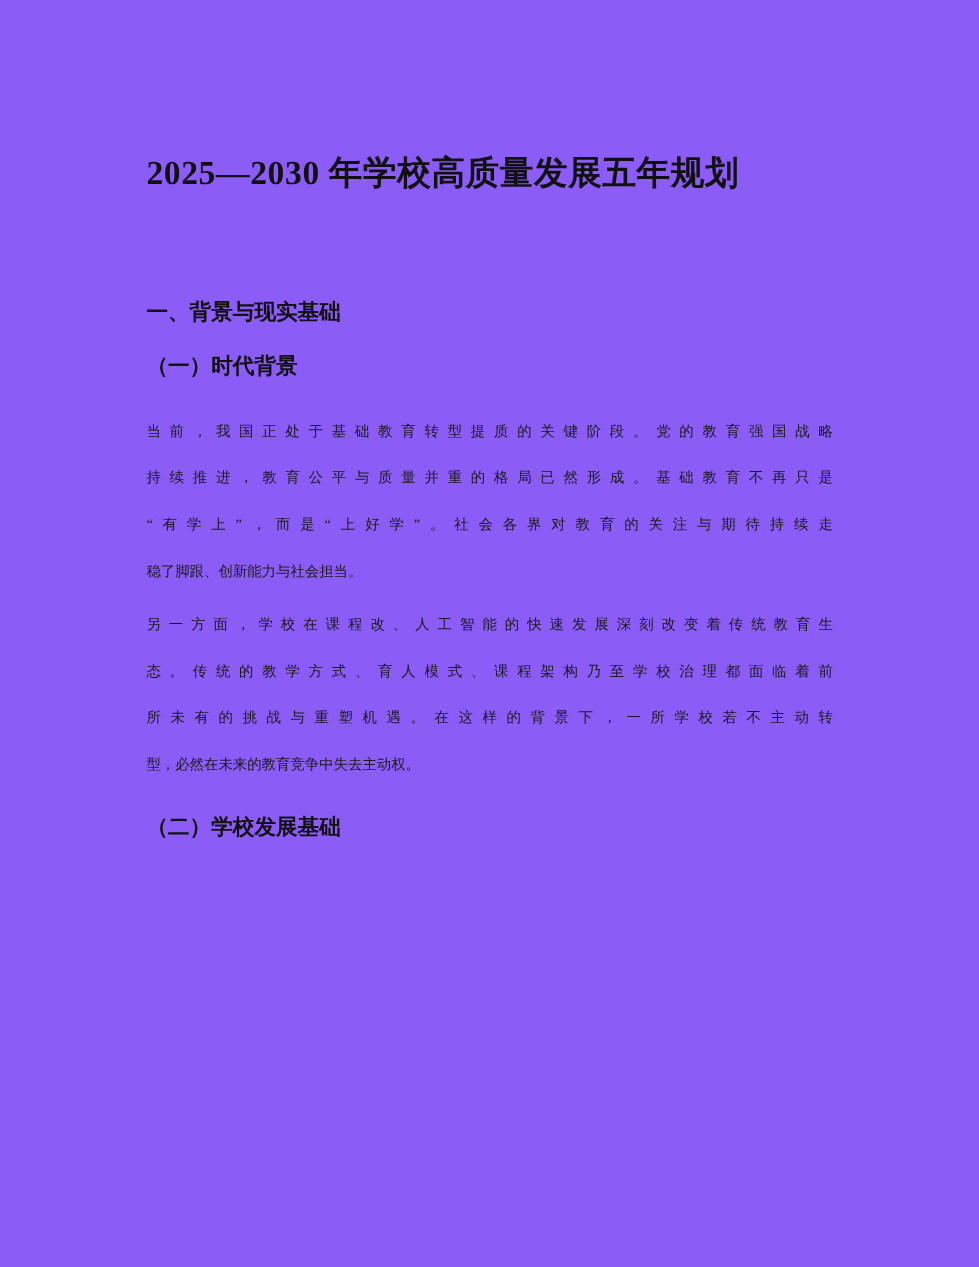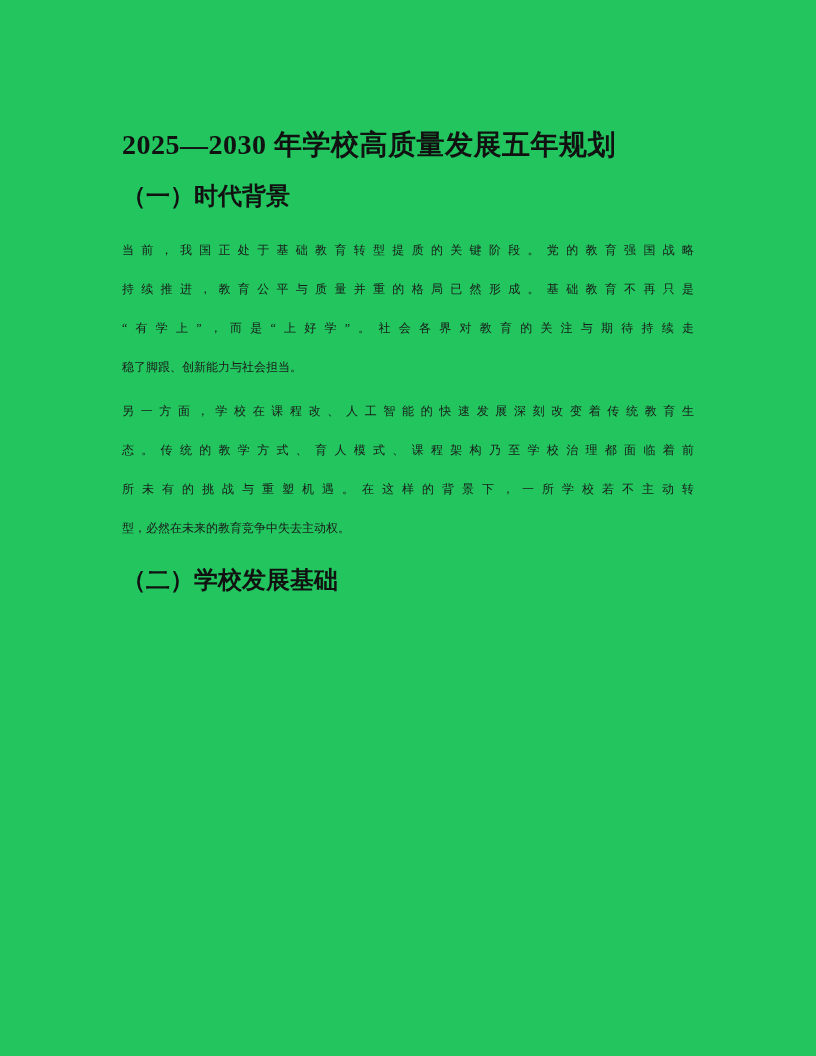--- a/index.html
+++ b/index.html
@@ -5,21 +5,21 @@
   html, body {
     margin: 0;
     padding: 0;
     background: #ffffff;
   }
   .page {
     position: relative;
     width: 816px;
     height: 1056px;
     box-sizing: border-box;
-    background: #22c55e;
+    background: #8b5cf6;
     padding: 126px 122px 0 122px;
     overflow: hidden;
     font-family: "Liberation Serif", "DejaVu Serif", serif;
     color: #1a1a1a;
   }
   .title {
     margin: 0;
     font-size: 28px;
     line-height: 38px;
     font-weight: bold;
@@ -28,21 +28,21 @@
   }
   .h-section {
     margin: 84px 0 0 0;
     font-size: 18px;
     line-height: 25px;
     font-weight: bold;
     color: #111111;
   }
   .h-sub {
     margin: 20px 0 0 0;
-    font-size: 24px;
+    font-size: 18px;
     line-height: 25px;
     font-weight: bold;
     color: #111111;
   }
   .h-sub.tight {
     margin-top: 20px;
   }
   .para {
     margin: 22px 0 0 0;
     font-size: 12px;
@@ -60,20 +60,21 @@
     text-align-last: left;
   }
 </style>
 </head>
 <body>
 
 <div class="page">
 
   <h1 class="title">2025—2030 年学校高质量发展五年规划</h1>
 
+  <h2 class="h-section">一、背景与现实基础</h2>
 
   <h3 class="h-sub">（一）时代背景</h3>
 
   <div class="para">
     <div class="line">当前，我国正处于基础教育转型提质的关键阶段。党的教育强国战略</div>
     <div class="line">持续推进，教育公平与质量并重的格局已然形成。基础教育不再只是</div>
     <div class="line">“有学上”，而是“上好学”。社会各界对教育的关注与期待持续走</div>
     <div class="line last">稳了脚跟、创新能力与社会担当。</div>
   </div>
 

